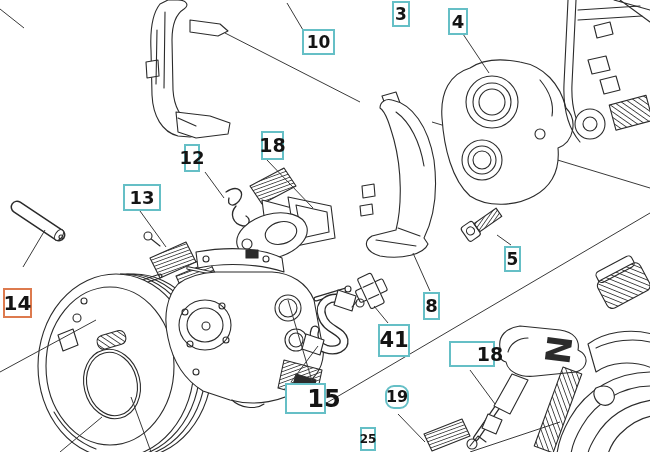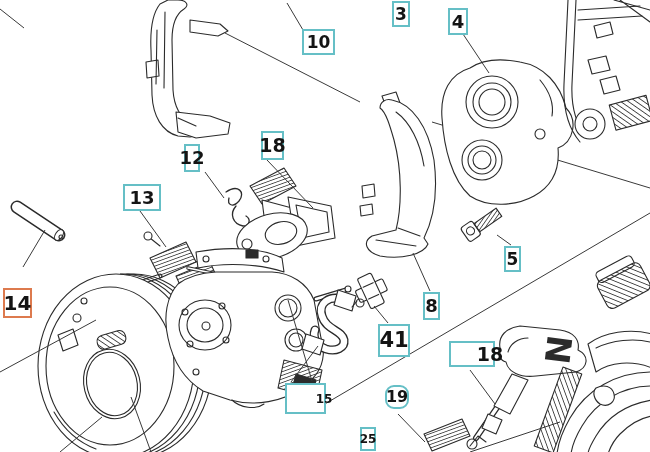--- a/index.html
+++ b/index.html
@@ -249,19 +249,19 @@
       <div class="plabel" style="left: 392px; top: 1px; width: 18px; height: 26px; font-size: 17px;">3</div>
       <div class="plabel" style="left: 448px; top: 8px; width: 20px; height: 27px; font-size: 18px;">4</div>
       <div class="plabel" style="left: 302px; top: 29px; width: 33px; height: 26px; font-size: 17px;">10</div>
       <div class="plabel" style="left: 261px; top: 131px; width: 23px; height: 29px; font-size: 19px;">18</div>
       <div class="plabel" style="left: 184px; top: 144px; width: 16px; height: 28px; font-size: 18px;">12</div>
       <div class="plabel" style="left: 123px; top: 184px; width: 38px; height: 27px; font-size: 18px; text-align: right;">13</div>
       <div class="plabel hl" style="left: 3px; top: 268px; width: 29px; height: 30px; font-size: 20px;">14</div>
       <div class="plabel" style="left: 504px; top: 246px; width: 17px; height: 26px; font-size: 17px;">5</div>
       <div class="plabel" style="left: 423px; top: 292px; width: 17px; height: 28px; font-size: 18px;">8</div>
       <div class="plabel" style="left: 378px; top: 324px; width: 32px; height: 33px; font-size: 21px;">41</div>
-      <div class="plabel" style="left: 285px; top: 383px; width: 33px; height: 31px; font-size: 12px; padding-left: 37px;">15</div>
+      <div class="plabel" style="left: 285px; top: 383px; width: 33px; height: 31px; font-size: 24px; padding-left: 37px;">15</div>
       <div class="plabel" style="left: 449px; top: 341px; width: 46px; height: 26px; font-size: 19px; padding-left: 36px;">18</div>
       <div class="plabel" style="left: 385px; top: 385px; width: 24px; height: 24px; font-size: 16px; border-radius: 9px;">19</div>
       <div class="plabel" style="left: 360px; top: 427px; width: 16px; height: 24px; font-size: 12px;">25</div>
     </div>
 
 </div>
 
 </body></html>

